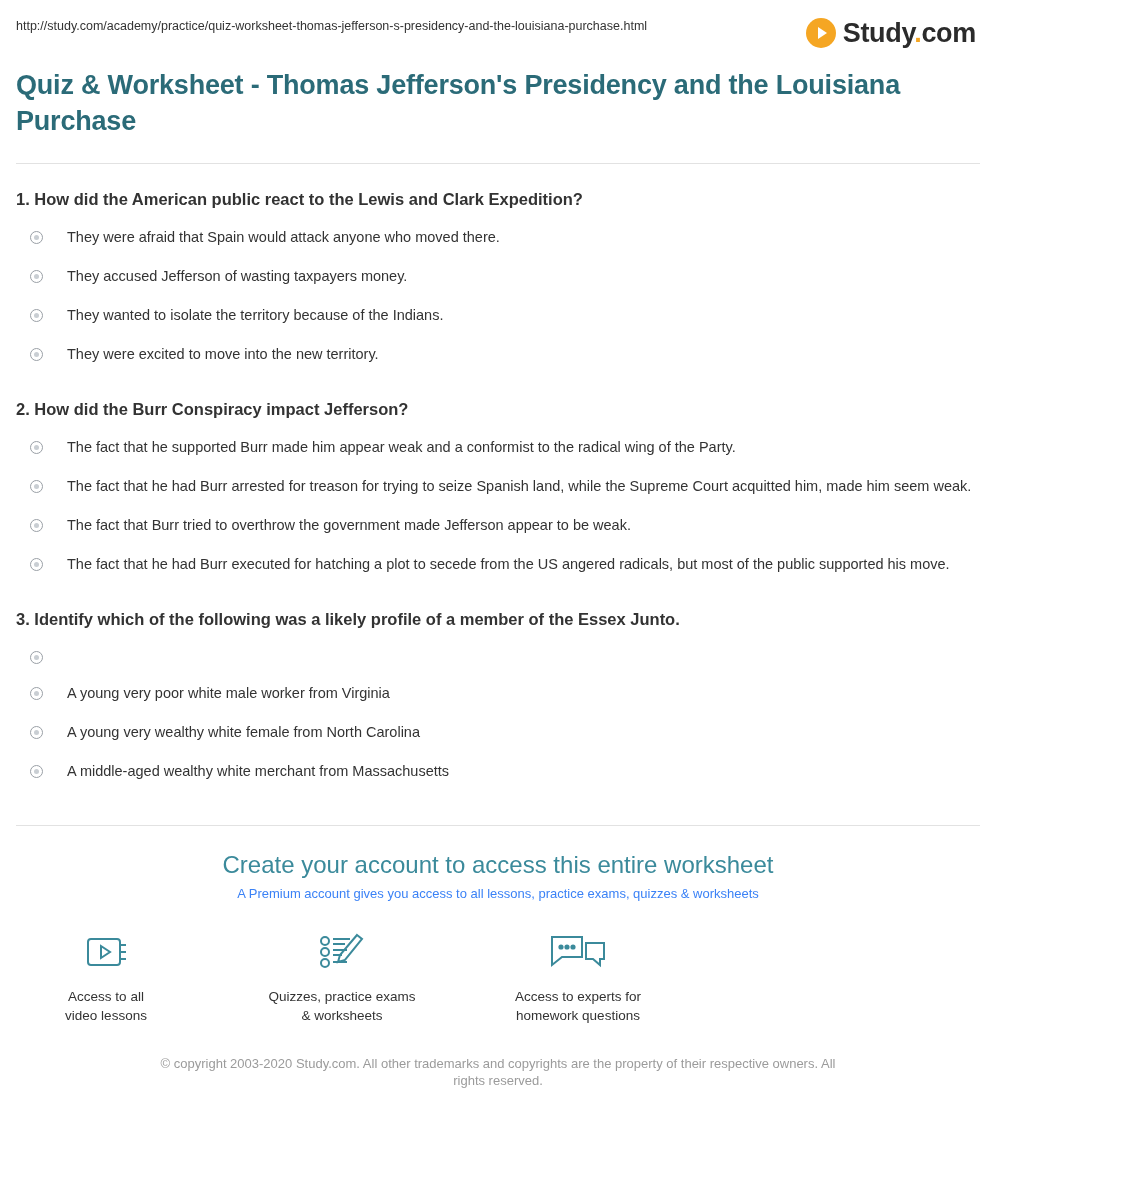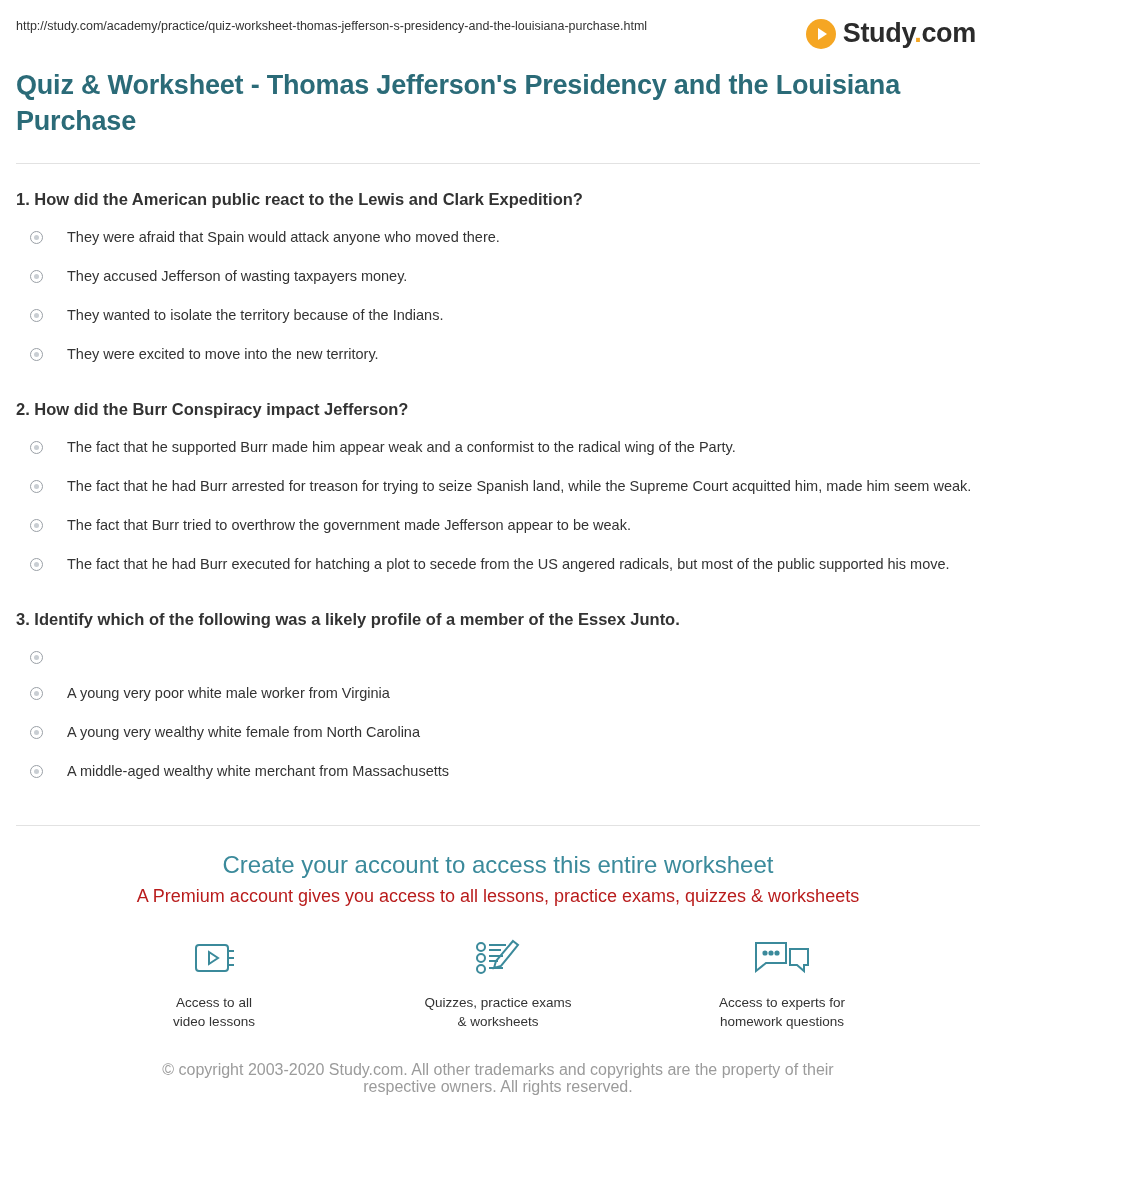--- a/index.html
+++ b/index.html
@@ -29,21 +29,21 @@
   }
   .url {
     font-size: 12.5px;
     line-height: 17px;
     color: #333;
     max-width: 700px;
     word-break: break-all;
   }
   .logo {
     display: flex;
-    align-items: center;
+    align-items: flex-start;
     gap: 7px;
     padding-right: 4px;
   }
   .logo-mark {
     width: 30px; height: 30px;
     border-radius: 50%;
     background: #f5a623;
     display: flex; align-items: center; justify-content: center;
     flex: 0 0 auto;
   }
@@ -125,29 +125,29 @@
   .promo {
     text-align: center;
     padding-top: 26px;
   }
   .promo-head {
     font-size: 24px;
     color: #3b8a9b;
     line-height: 26px;
   }
   .promo-sub {
-    font-size: 18px;
-    color: #b91c1c;
+    font-size: 13px;
+    color: #3b82f6;
     margin-top: 8px;
     text-align: center;
   }
   .features {
     display: flex;
-    justify-content: center;
-    gap: 104px;
+    justify-content: flex-start;
+    gap: 56px;
     margin-top: 26px;
   }
   .feature {
     width: 180px;
     text-align: center;
   }
   .feature-icon {
     height: 50px;
     display: flex;
     align-items: center;
@@ -155,21 +155,21 @@
   }
   .feature-label {
     margin-top: 10px;
     font-size: 13.5px;
     line-height: 19px;
     color: #333;
   }
   .copyright {
     margin: 30px auto 0 auto;
     width: 700px;
-    font-size: 16px;
+    font-size: 13px;
     line-height: 17px;
     color: #9b9b9b;
   }
 </style>
 </head>
 <body>
 
 <div class="page">
 
   <div class="topbar">

